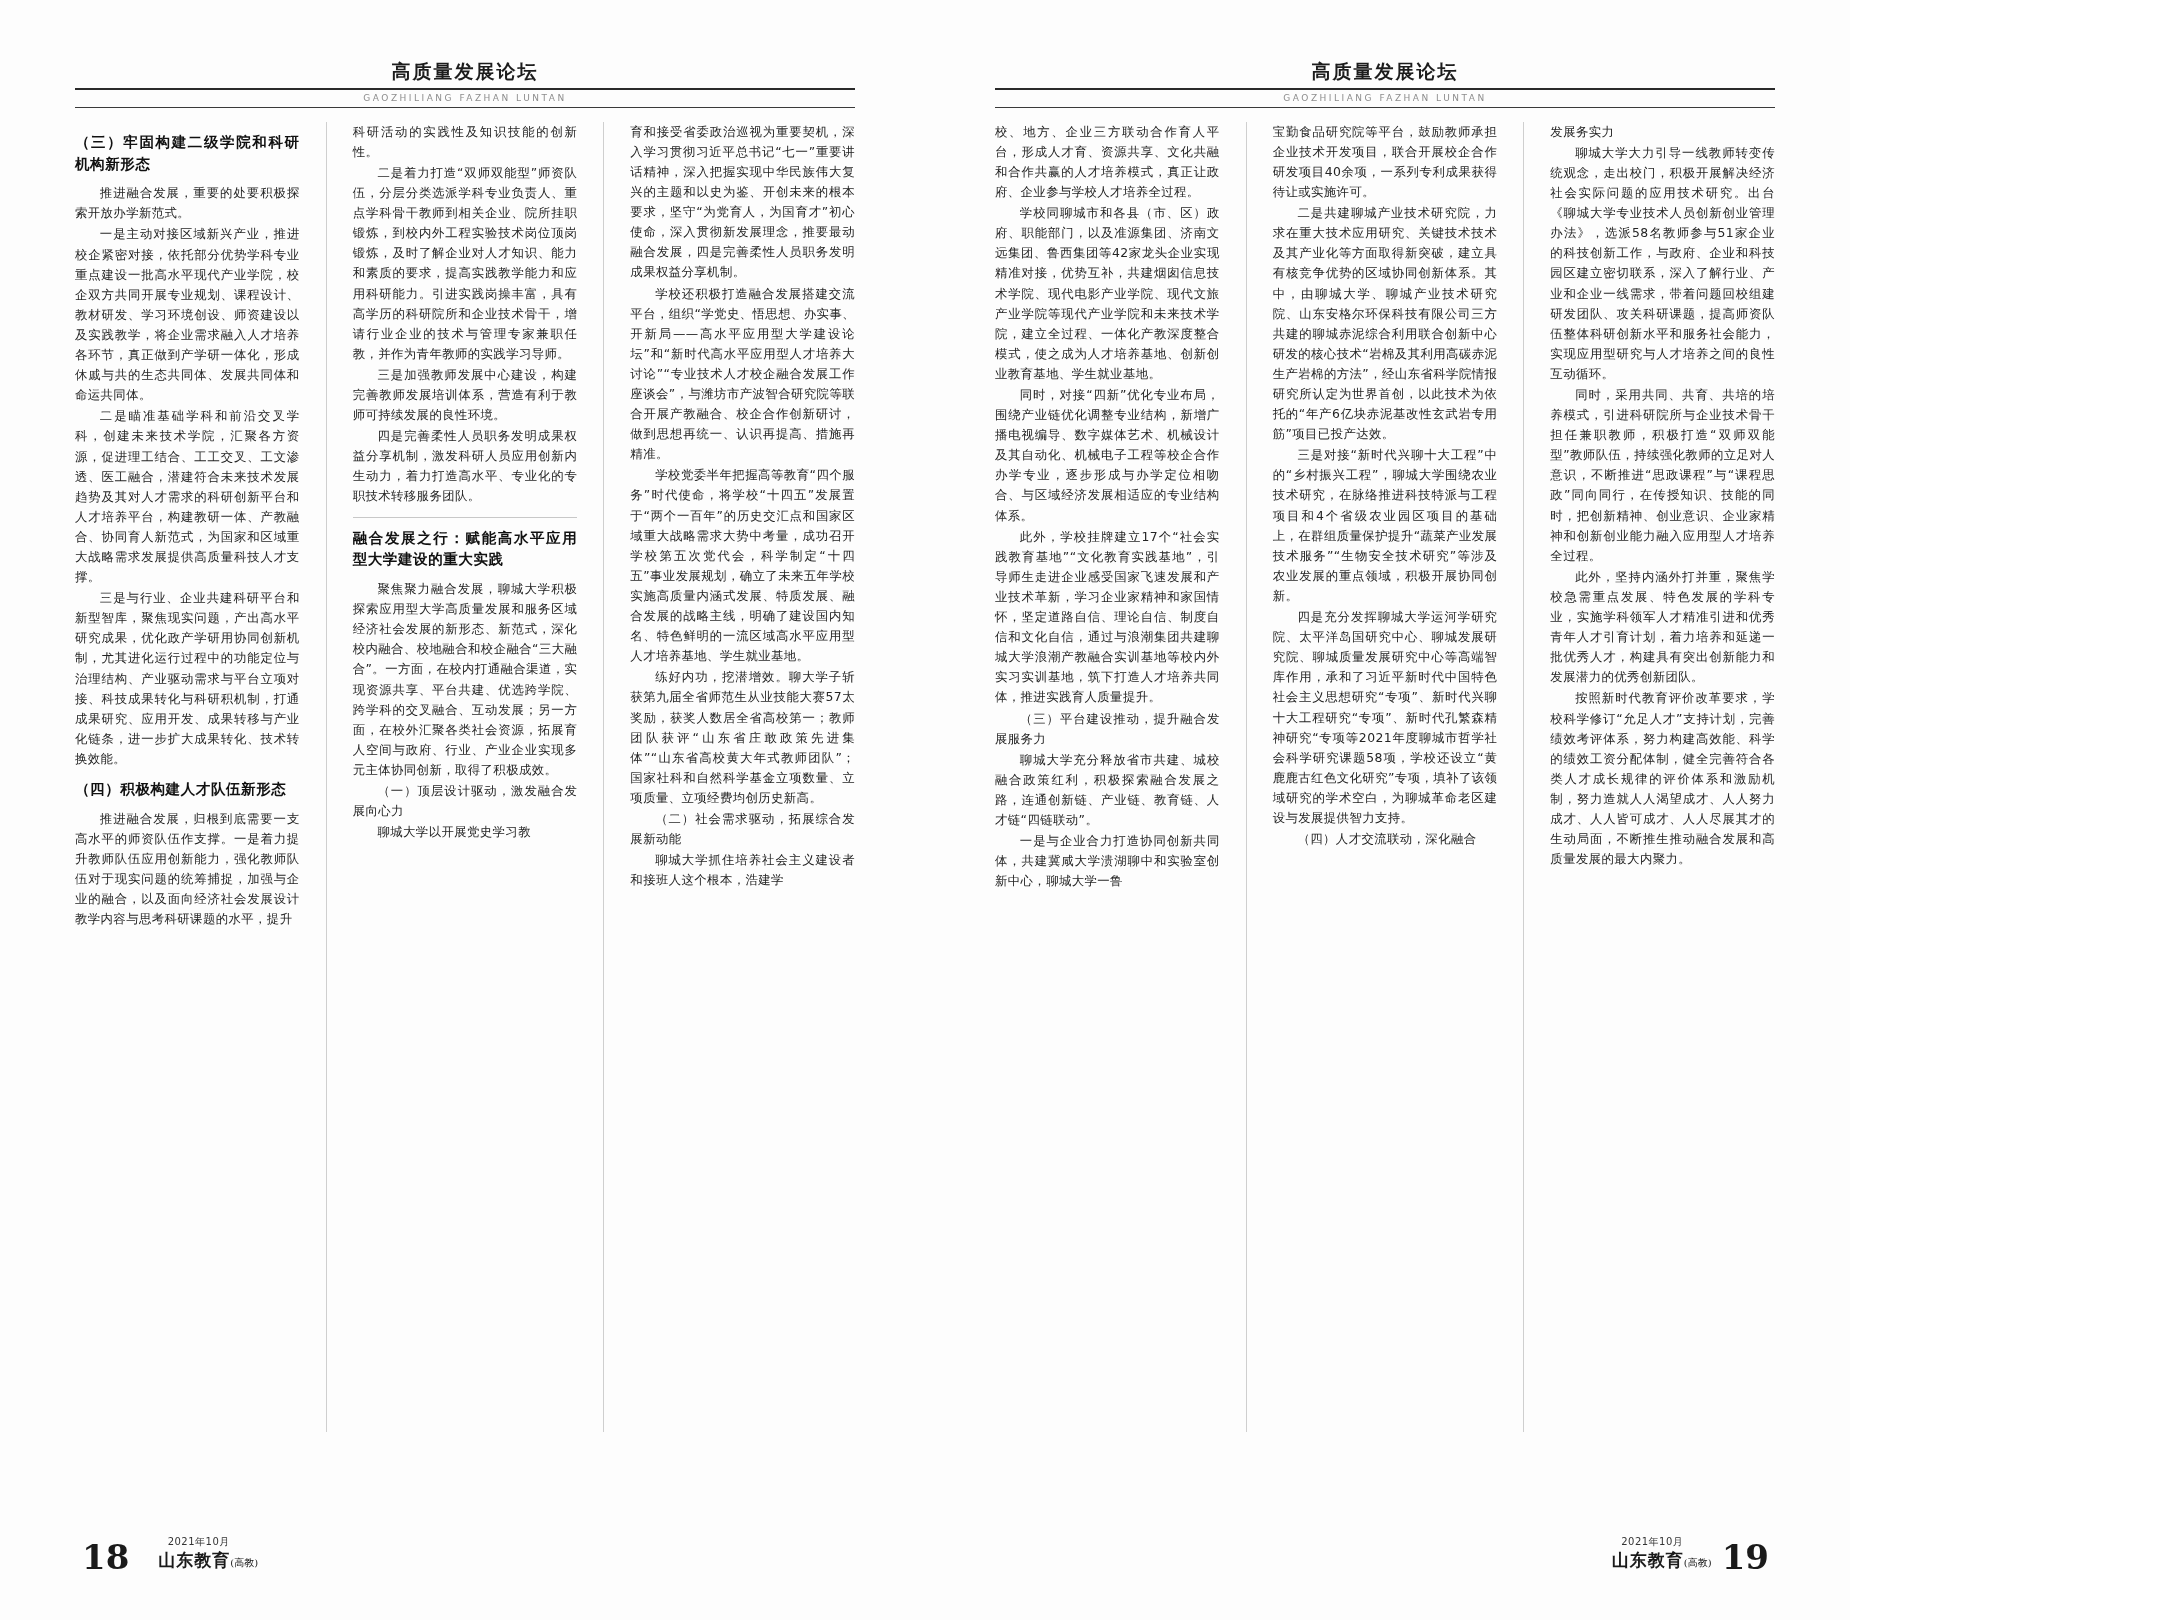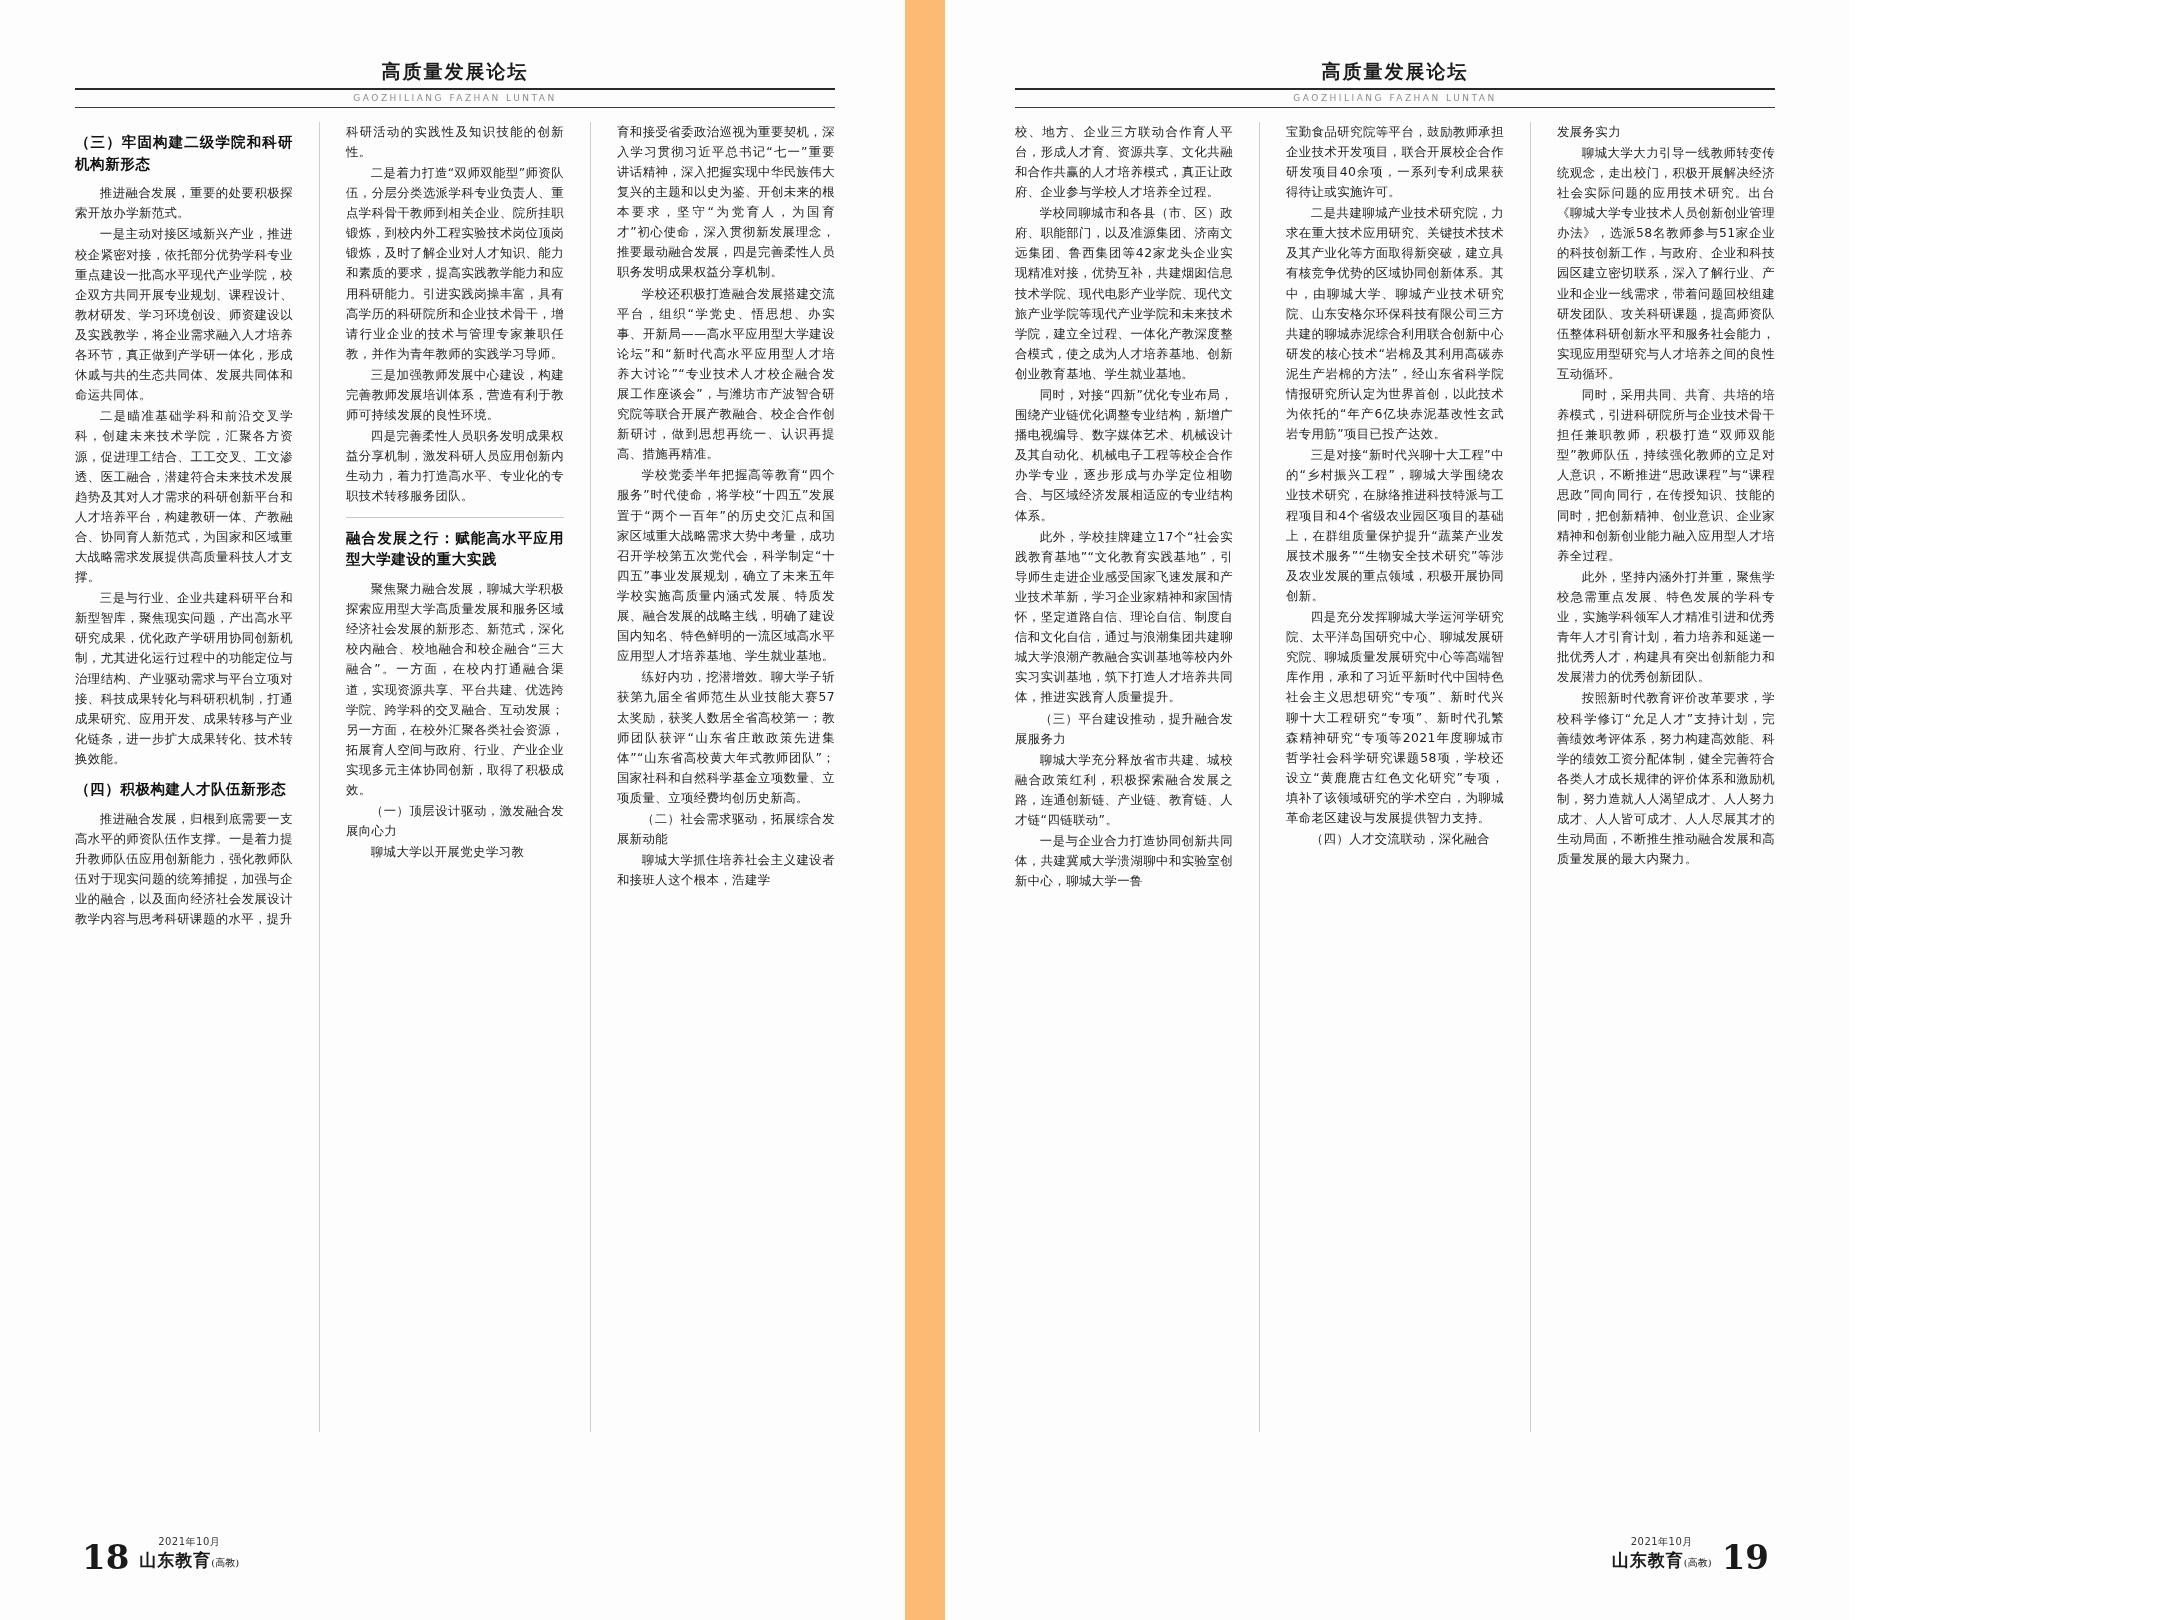--- a/index.html
+++ b/index.html
@@ -10,21 +10,20 @@
     height: 1620px;
     overflow: hidden;
     font-family: "DejaVu Sans", "Liberation Sans", sans-serif;
   }
   .spread {
     position: relative;
     width: 1850px;
     height: 1620px;
     display: flex;
     background: #fdba74;
-    gap: 20px;
   }
   .page {
     position: relative;
     box-sizing: border-box;
     background: #fdfdfd;
   }
   .page-left {
     width: 1080px;
     height: 1620px;
     padding: 60px 70px 40px 75px;
@@ -135,20 +134,21 @@
     font-size: 10px;
     color: #333;
     letter-spacing: 0.5px;
   }
   .folio-mag {
     font-size: 17px;
     font-weight: bold;
     color: #1a1a1a;
     letter-spacing: 1px;
     font-family: "DejaVu Serif", "Liberation Serif", serif;
+    margin-left: 19px;
   }
   .folio-mag .sub {
     font-size: 10px;
     font-weight: normal;
     letter-spacing: 0;
   }
   .gutter {
     width: 0px;
   }
   .page-left { border-right: 0 solid #fff; }

